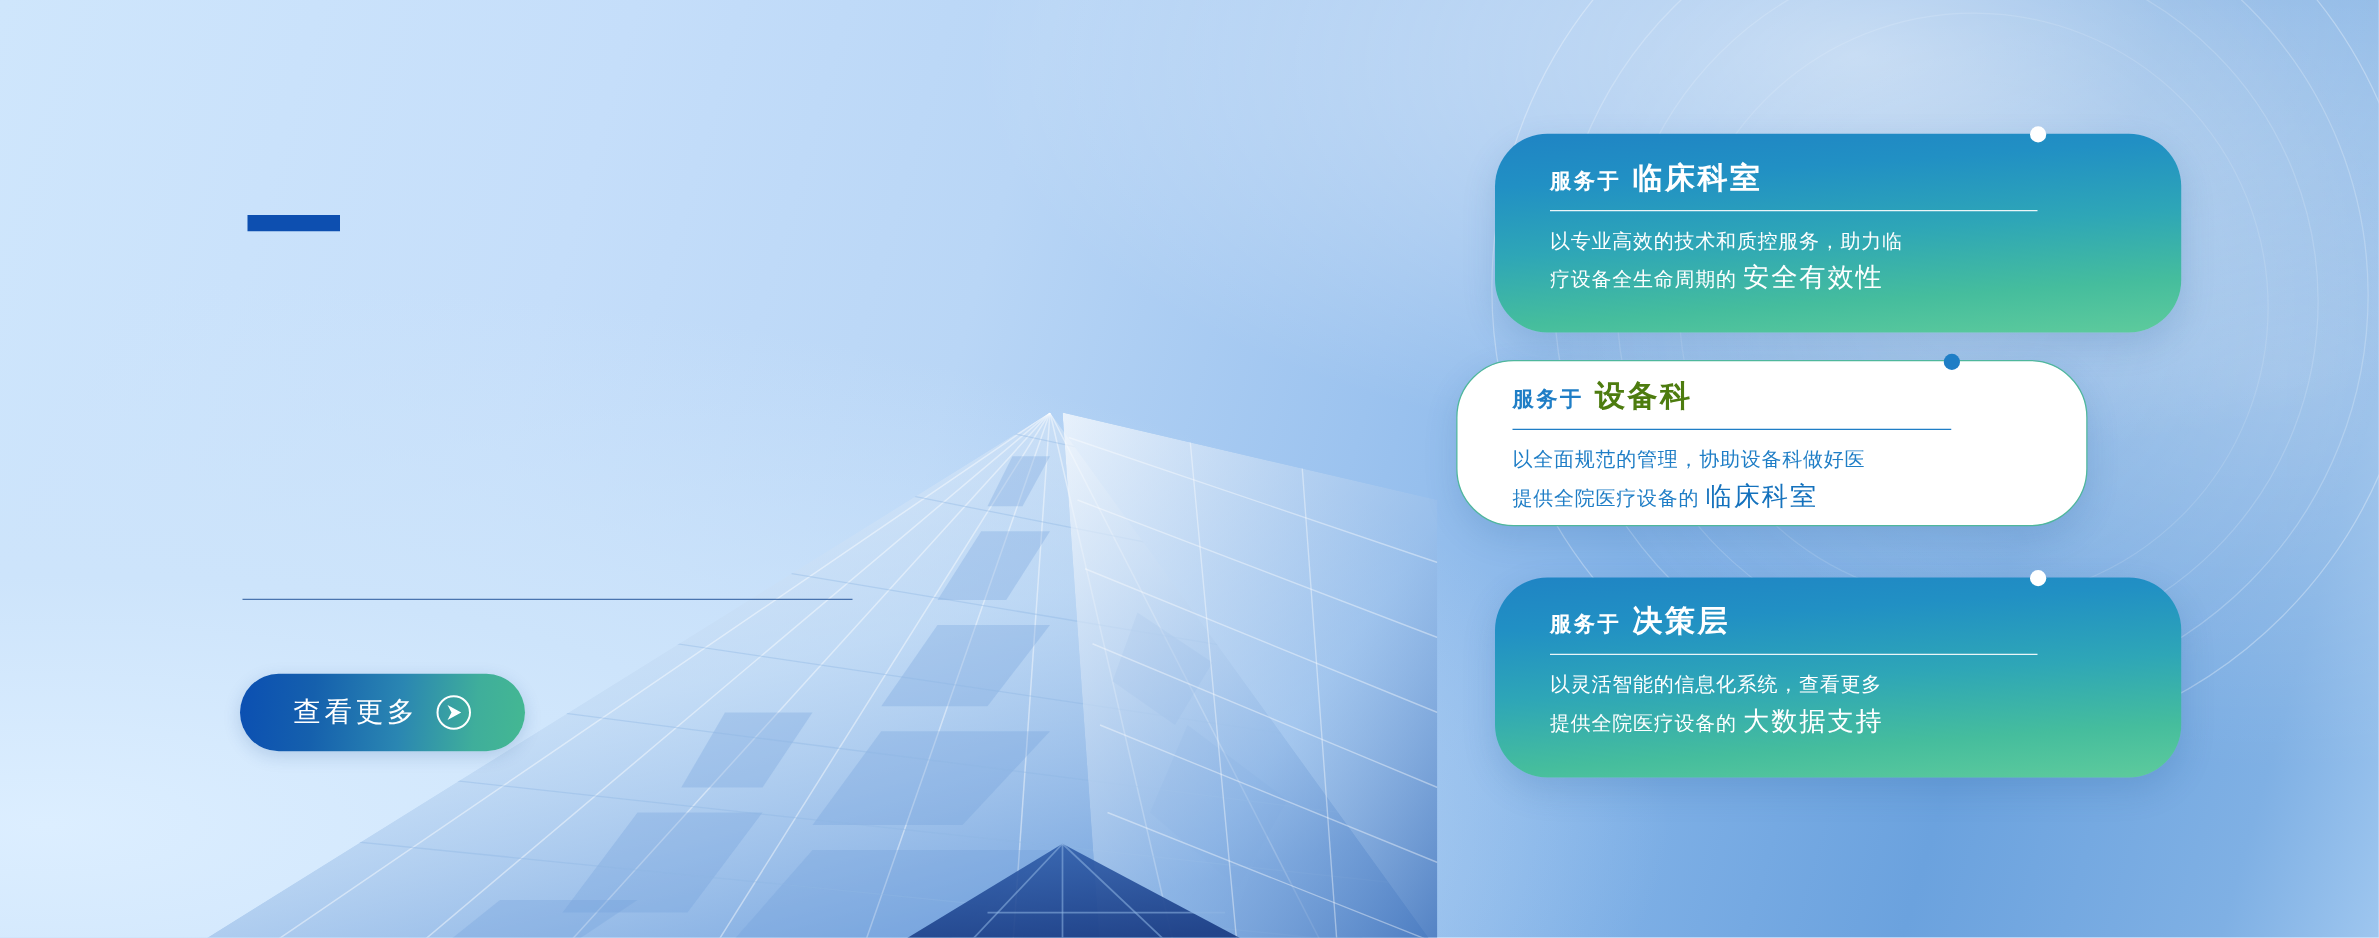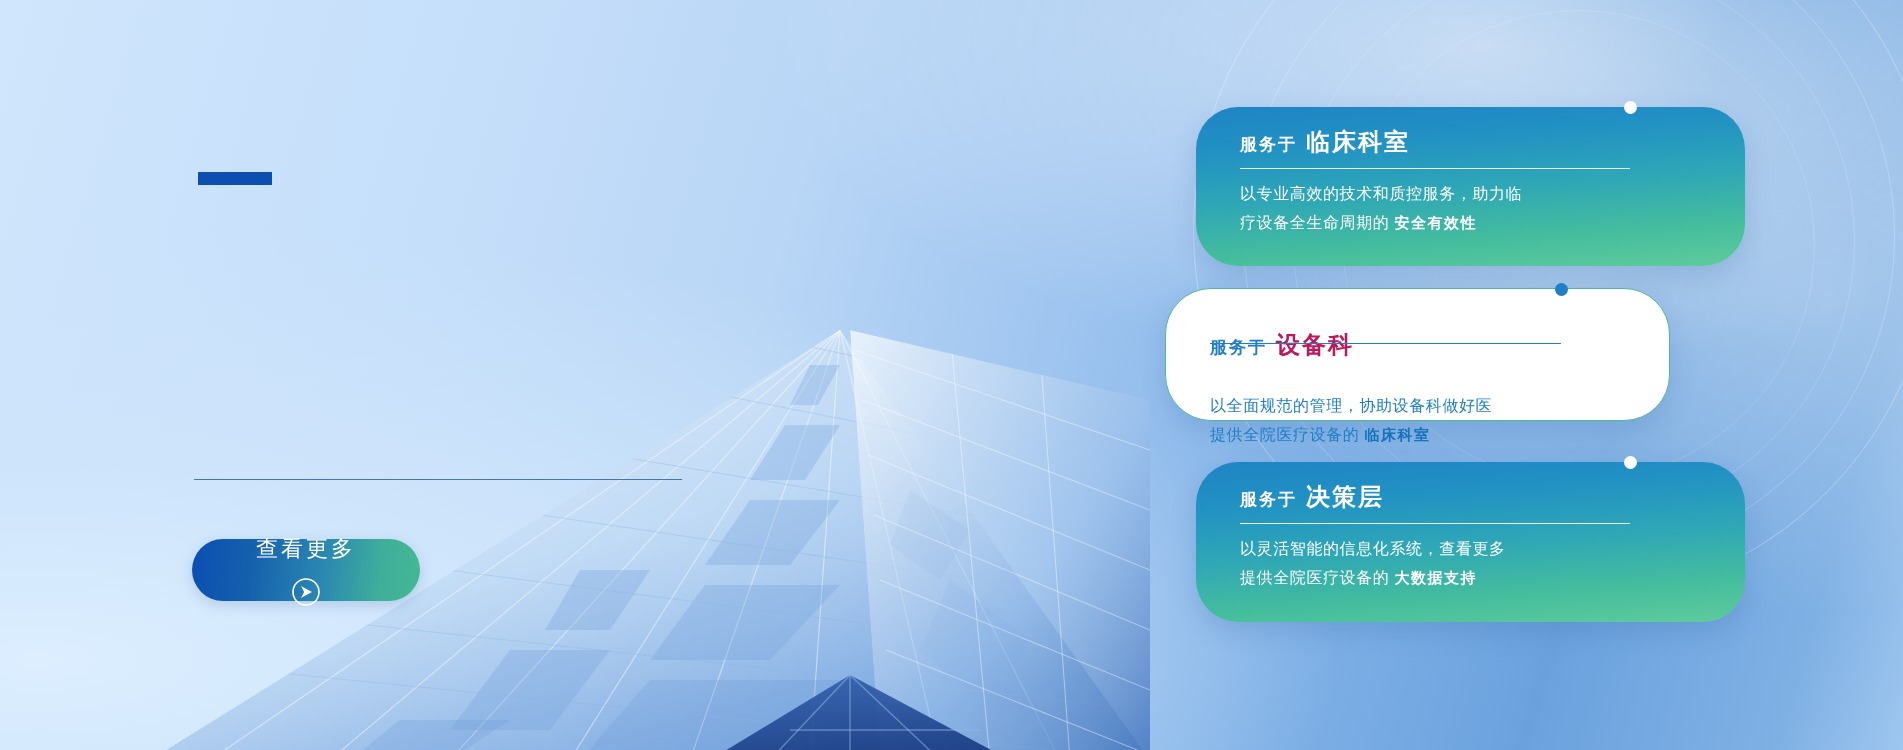--- a/index.html
+++ b/index.html
@@ -58,21 +58,20 @@
     position:absolute;left:-4px;top:479px;width:488px;height:1px;
     background:#1d4f96;opacity:.75;
   }
   .cta{
     position:absolute;left:-6px;top:539px;
     width:228px;height:62px;border-radius:31px;
     background:linear-gradient(96deg,#0b4fb2 0%,#1560ad 26%,#2a86b2 56%,#3fae9b 82%,#44b892 100%);
     display:flex;align-items:center;justify-content:center;gap:13px;
     cursor:pointer;border:0;padding:0;
     box-shadow:0 4px 14px rgba(20,70,140,.18);
-    flex-direction:column;
   }
   .cta-label{color:#fff;font-size:22px;letter-spacing:3px;font-weight:400;}
   .cta-icon{width:30px;height:30px;flex:0 0 30px;display:block;}
 
   
   .cards{position:absolute;left:0;top:0;width:1903px;height:750px;}
   .card{position:absolute;border-radius:42px;box-sizing:border-box;}
   .card.grad{
     background:linear-gradient(176deg,#1f84c4 0%,#2190c4 22%,#2ea6b7 50%,#45bd9d 78%,#5ecb9c 100%);
     box-shadow:0 10px 26px rgba(32,90,150,.18);
@@ -89,47 +88,47 @@
   .card-inner{position:absolute;inset:0;padding:0;}
   .eyebrow{
     position:absolute;display:flex;align-items:baseline;gap:9px;white-space:nowrap;
   }
   .eyebrow .pre{font-size:17px;font-weight:700;letter-spacing:2px;}
   .eyebrow .main{font-size:24px;font-weight:700;letter-spacing:2px;}
   .rule{position:absolute;height:1px;}
   .rule-dot{position:absolute;width:13px;height:13px;border-radius:50%;top:-6px;}
   .desc{position:absolute;white-space:nowrap;}
   .desc .ln{font-size:16px;line-height:29px;letter-spacing:.6px;display:block;}
-  .desc .em{font-weight:700;font-size:15px;letter-spacing:1.5px;}
+  .desc .em{font-weight:400;font-size:21px;letter-spacing:1.5px;}
 
   
   .card.grad .eyebrow .pre,
   .card.grad .eyebrow .main,
   .card.grad .desc{color:#ffffff;}
   .card.grad .rule{background:rgba(255,255,255,.9);}
   .card.grad .rule-dot{background:#ffffff;}
 
   
   .card.plain .eyebrow .pre,
   .card.plain .eyebrow .main,
   .card.plain .desc{color:#1f7ec6;}
-  .card.plain .eyebrow .main{color:#be185d;margin-top:28px;}
+  .card.plain .eyebrow .main{color:#4d7c0f;}
   .card.plain .desc .em{color:#1572bd;}
   .card.plain .rule{background:#1f7ec6;}
   .card.plain .rule-dot{background:#1f7ec6;}
 
   .c1 .eyebrow{left:44px;top:19px;}
   .c1 .rule{left:44px;top:61px;width:390px;}
   .c1 .rule-dot{left:428px;}
   .c1 .desc{left:44px;top:72px;}
 
   .c2 .eyebrow{left:44px;top:12px;}
   .c2 .rule{left:44px;top:54px;width:351px;}
   .c2 .rule-dot{left:389px;}
-  .c2 .desc{left:44px;top:65px;margin-top:37px;}
+  .c2 .desc{left:44px;top:65px;}
 
   .c3 .eyebrow{left:44px;top:19px;}
   .c3 .rule{left:44px;top:61px;width:390px;}
   .c3 .rule-dot{left:428px;}
   .c3 .desc{left:44px;top:72px;}
 </style>
 </head>
 <body>
 
 <div class="stage">

